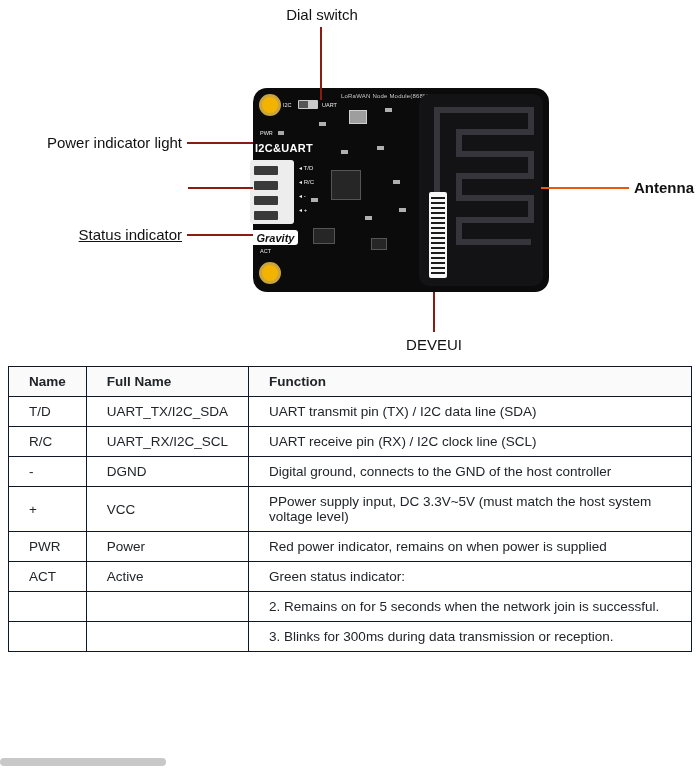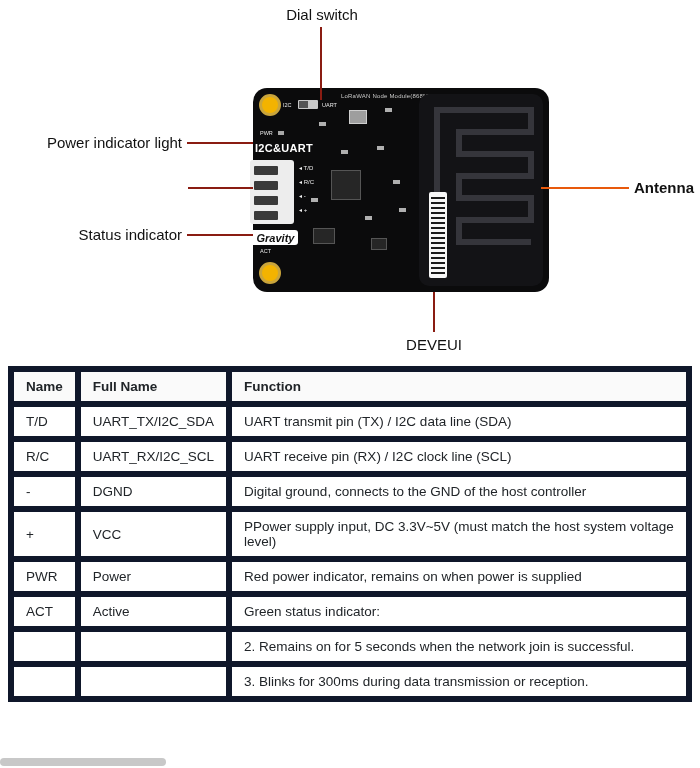--- a/index.html
+++ b/index.html
@@ -43,21 +43,21 @@
   .ant-zone { position:absolute; left:166px; top:6px; width:124px; height:192px;
               background:#131316; border-radius:10px; }
   .sticker { position:absolute; left:176px; top:104px; width:18px; height:86px;
              background:#f7f7f7; border-radius:2px; padding:2px; }
   .sticker-pattern { width:100%; height:100%;
              background:repeating-linear-gradient(180deg,#f7f7f7 0 3px,#1a1a1a 3px 5px); }
 
   
   .tbl-wrap { padding:0 8px; margin-top:4px; }
   table { width:100%; border-collapse:collapse; font-size:13.5px; color:#212529; }
-  th, td { border:6px solid #0f172a; padding:7px 12px; text-align:left; vertical-align:middle; }
+  th, td { border:1px solid #0f172a; padding:7px 20px; text-align:left; vertical-align:middle; }
   th { background:#fafafa; font-weight:bold; }
 
   
   .note { padding:14px 8px 0; font-size:13.5px; line-height:1.5; color:#212529; }
   .note b { font-weight:bold; }
 
   .hscroll { position:absolute; left:0; bottom:2px; width:166px; height:8px;
              background:#c8c8c8; border-radius:4px; }
 </style>
 </head>
@@ -123,21 +123,21 @@
     </div>
 
     <div class="callout c" style="left:280px; top:6px; width:84px;">Dial switch</div>
     <div class="leader-v" style="left:320px; top:27px; height:73px;"></div>
 
     <div class="callout r" style="left:30px; top:134px; width:152px;">Power indicator light</div>
     <div class="leader-h" style="left:187px; top:142px; width:66px;"></div>
 
     <div class="leader-h" style="left:188px; top:187px; width:65px;"></div>
 
-    <div class="callout r" style="left:30px; top:226px; width:152px;">Status indicator</div>
+    <div class="callout r" style="left:30px; top:226px; width:152px;text-decoration:underline;">Status indicator</div>
     <div class="leader-h" style="left:187px; top:234px; width:66px;"></div>
 
     <div class="antenna-line" style="left:541px; top:187px; width:88px;"></div>
     <div class="callout" style="left:634px; top:179px;font-weight:bold;">Antenna</div>
 
     <div class="leader-v" style="left:433px; top:292px; height:40px;"></div>
     <div class="callout c" style="left:392px; top:336px; width:84px;">DEVEUI</div>
   </div>
 
   <div class="tbl-wrap">

